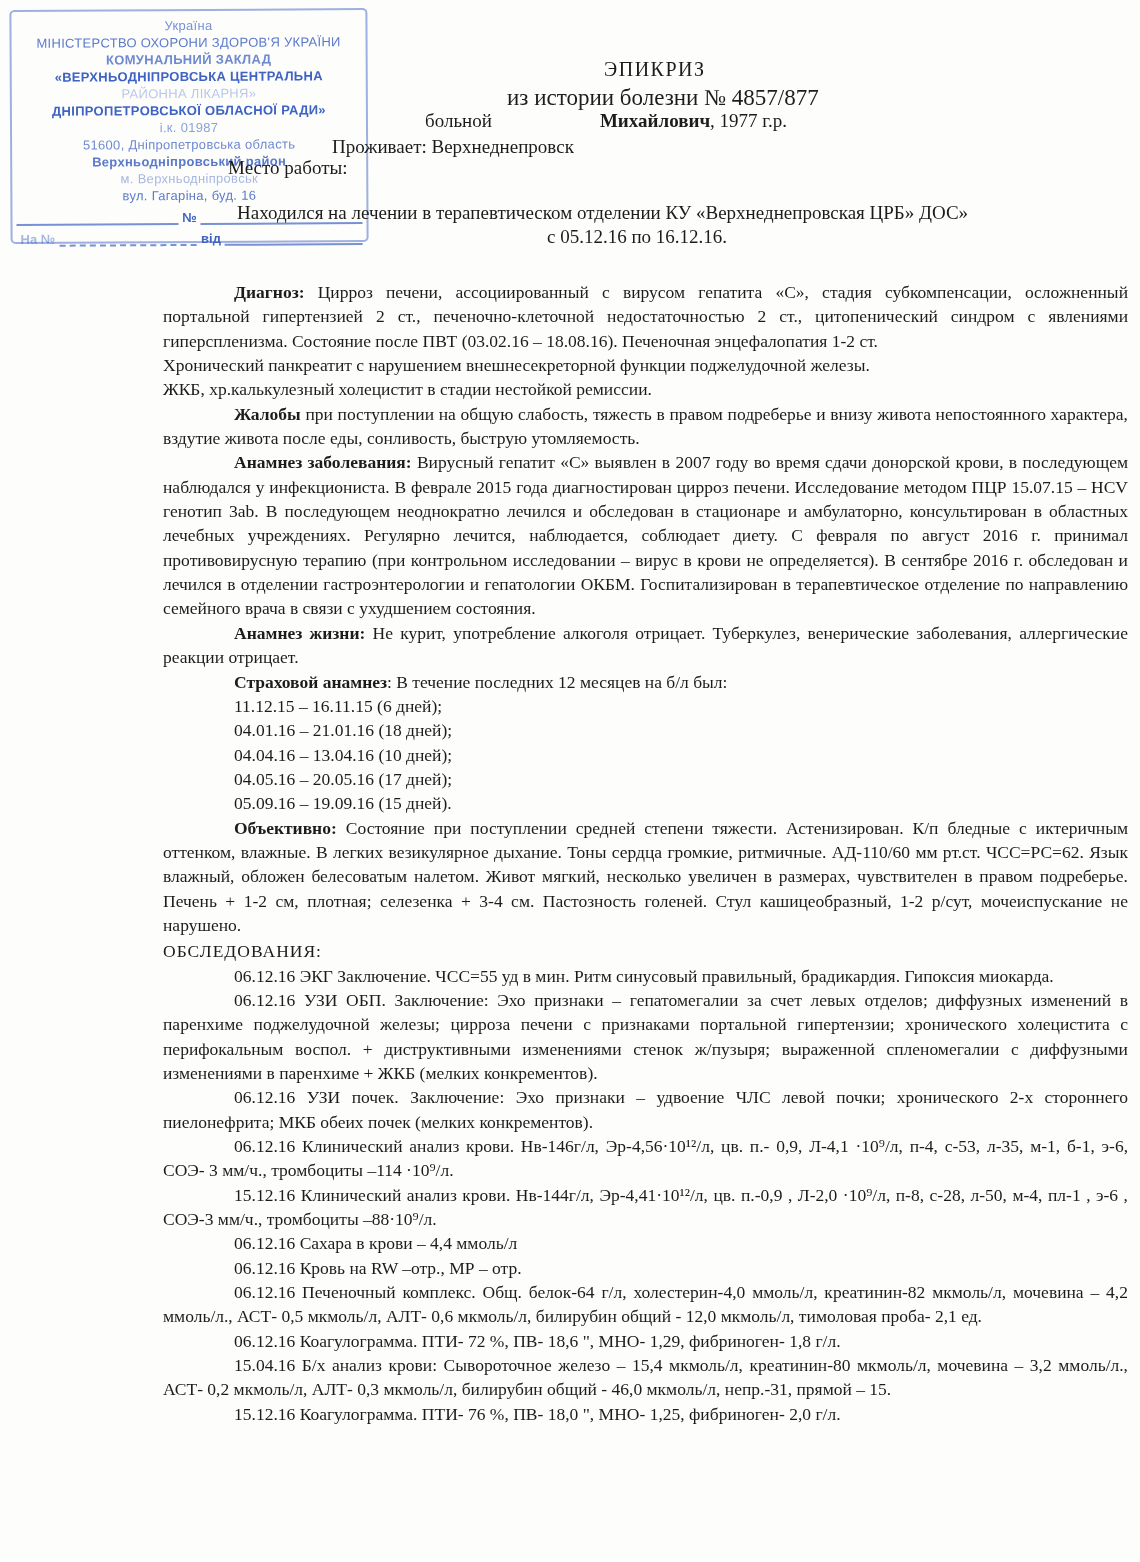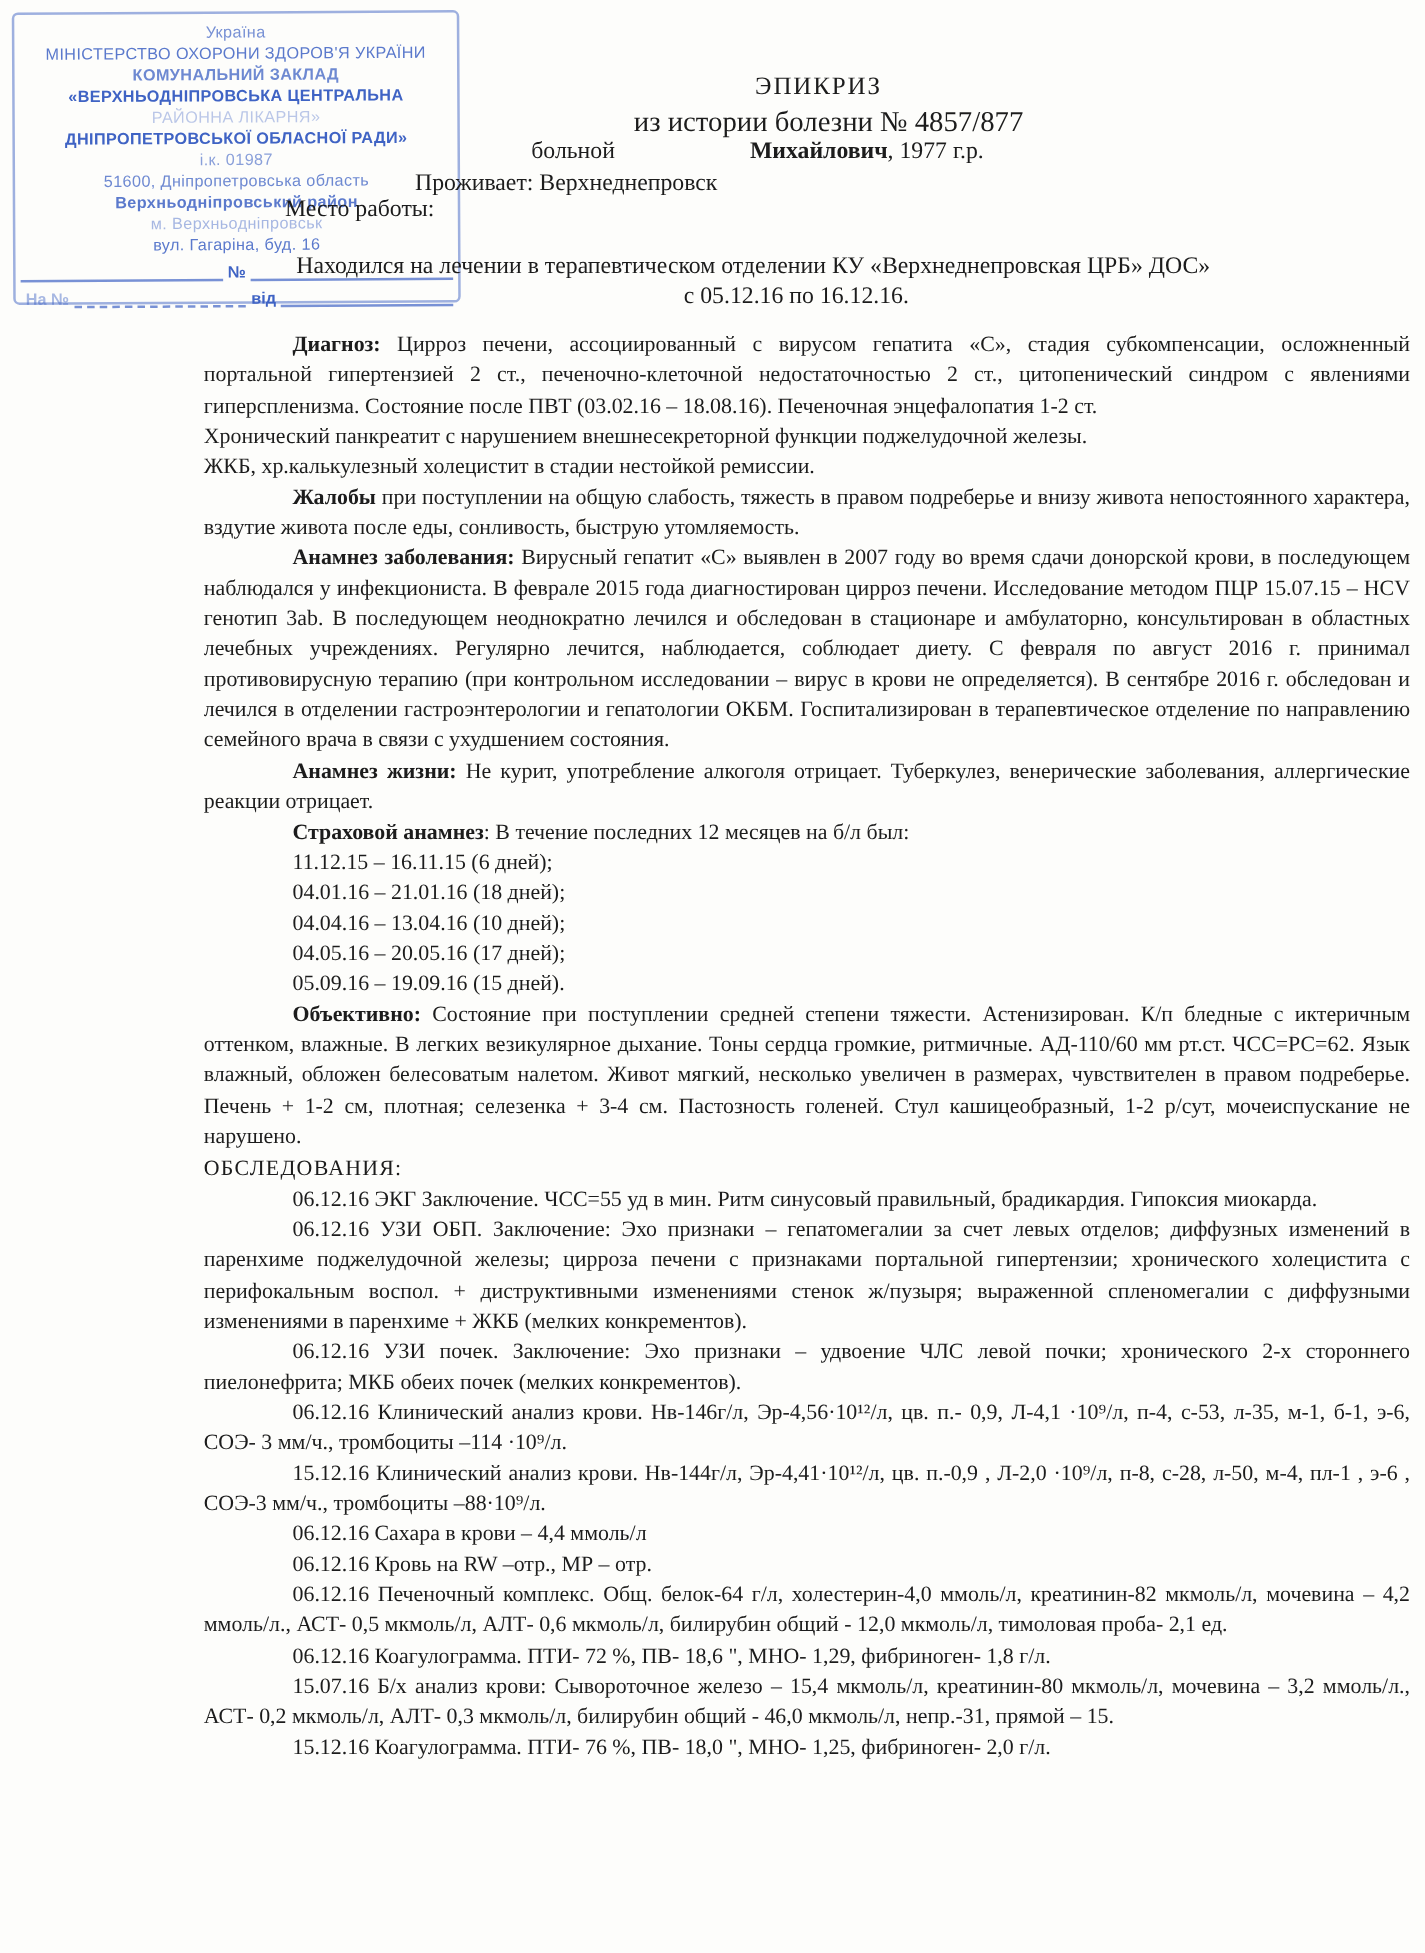--- a/index.html
+++ b/index.html
@@ -42,21 +42,21 @@
   
   .abs{position:absolute;z-index:2;}
   .h-title{font-size:20px;letter-spacing:1.5px;}
   .h-sub{font-size:23px;}
   .h-line{font-size:19px;}
   .sp-gap{display:inline-block;width:108px;}
   b{font-weight:bold;}
 
   
   .doc-body{
-    position:absolute;left:163px;top:263px;width:965px;z-index:2;
+    position:absolute;left:163px;top:280px;width:965px;z-index:2;
     font-size:17.5px;line-height:24.35px;
   }
   .doc-body p{margin:0;text-align:justify;}
   .ind{text-indent:71px;}
   .gap{margin-top:24px;}
   .list-line{text-align:left !important;padding-left:71px;text-indent:0;}
   .center-head{text-align:right;text-indent:0;letter-spacing:1px;margin-top:2px !important;}
 </style>
 </head>
 <body>
@@ -124,17 +124,17 @@
 
     <p class="ind">06.12.16 ЭКГ Заключение. ЧСС=55 уд в мин.  Ритм синусовый правильный, брадикардия. Гипоксия миокарда.</p>
     <p class="ind">06.12.16 УЗИ ОБП. Заключение: Эхо признаки – гепатомегалии за счет левых отделов; диффузных изменений в паренхиме поджелудочной железы; цирроза печени с признаками портальной гипертензии; хронического холецистита с перифокальным воспол. + диструктивными изменениями стенок ж/пузыря; выраженной спленомегалии с диффузными изменениями в паренхиме + ЖКБ (мелких конкрементов).</p>
     <p class="ind">06.12.16 УЗИ почек. Заключение: Эхо признаки –  удвоение ЧЛС левой почки; хронического 2-х стороннего пиелонефрита; МКБ обеих почек (мелких конкрементов).</p>
     <p class="ind">06.12.16 Клинический анализ крови. Нв-146г/л, Эр-4,56·10¹²/л, цв. п.- 0,9, Л-4,1 ·10⁹/л,  п-4, с-53,  л-35, м-1, б-1, э-6, СОЭ- 3 мм/ч.,   тромбоциты –114 ·10⁹/л.</p>
     <p class="ind">15.12.16  Клинический анализ крови. Нв-144г/л, Эр-4,41·10¹²/л, цв. п.-0,9 , Л-2,0  ·10⁹/л,  п-8, с-28,  л-50, м-4, пл-1 , э-6 , СОЭ-3 мм/ч.,  тромбоциты –88·10⁹/л.</p>
     <p class="ind">06.12.16 Сахара в крови – 4,4 ммоль/л</p>
     <p class="ind">06.12.16 Кровь на RW –отр., МР – отр.</p>
     <p class="ind">06.12.16  Печеночный комплекс. Общ. белок-64  г/л,  холестерин-4,0  ммоль/л,  креатинин-82 мкмоль/л, мочевина – 4,2 ммоль/л., АСТ- 0,5 мкмоль/л, АЛТ- 0,6 мкмоль/л, билирубин общий   - 12,0 мкмоль/л,   тимоловая проба- 2,1 ед.</p>
     <p class="ind">06.12.16 Коагулограмма. ПТИ- 72 %, ПВ- 18,6 ", МНО- 1,29, фибриноген- 1,8  г/л.</p>
-    <p class="ind">15.07.16 Б/х анализ крови: Сывороточное железо – 15,4 мкмоль/л, креатинин-80 мкмоль/л, мочевина – 3,2 ммоль/л., АСТ- 0,2 мкмоль/л, АЛТ- 0,3 мкмоль/л, билирубин общий  - 46,0 мкмоль/л, непр.-31, прямой – 15.</p>
+    <p class="ind">15.04.16 Б/х анализ крови: Сывороточное железо – 15,4 мкмоль/л, креатинин-80 мкмоль/л, мочевина – 3,2 ммоль/л., АСТ- 0,2 мкмоль/л, АЛТ- 0,3 мкмоль/л, билирубин общий  - 46,0 мкмоль/л, непр.-31, прямой – 15.</p>
     <p class="ind">15.12.16 Коагулограмма. ПТИ- 76 %, ПВ- 18,0 ", МНО- 1,25, фибриноген- 2,0  г/л.</p>
 
   </div>
 </div>
 
 </body></html>

